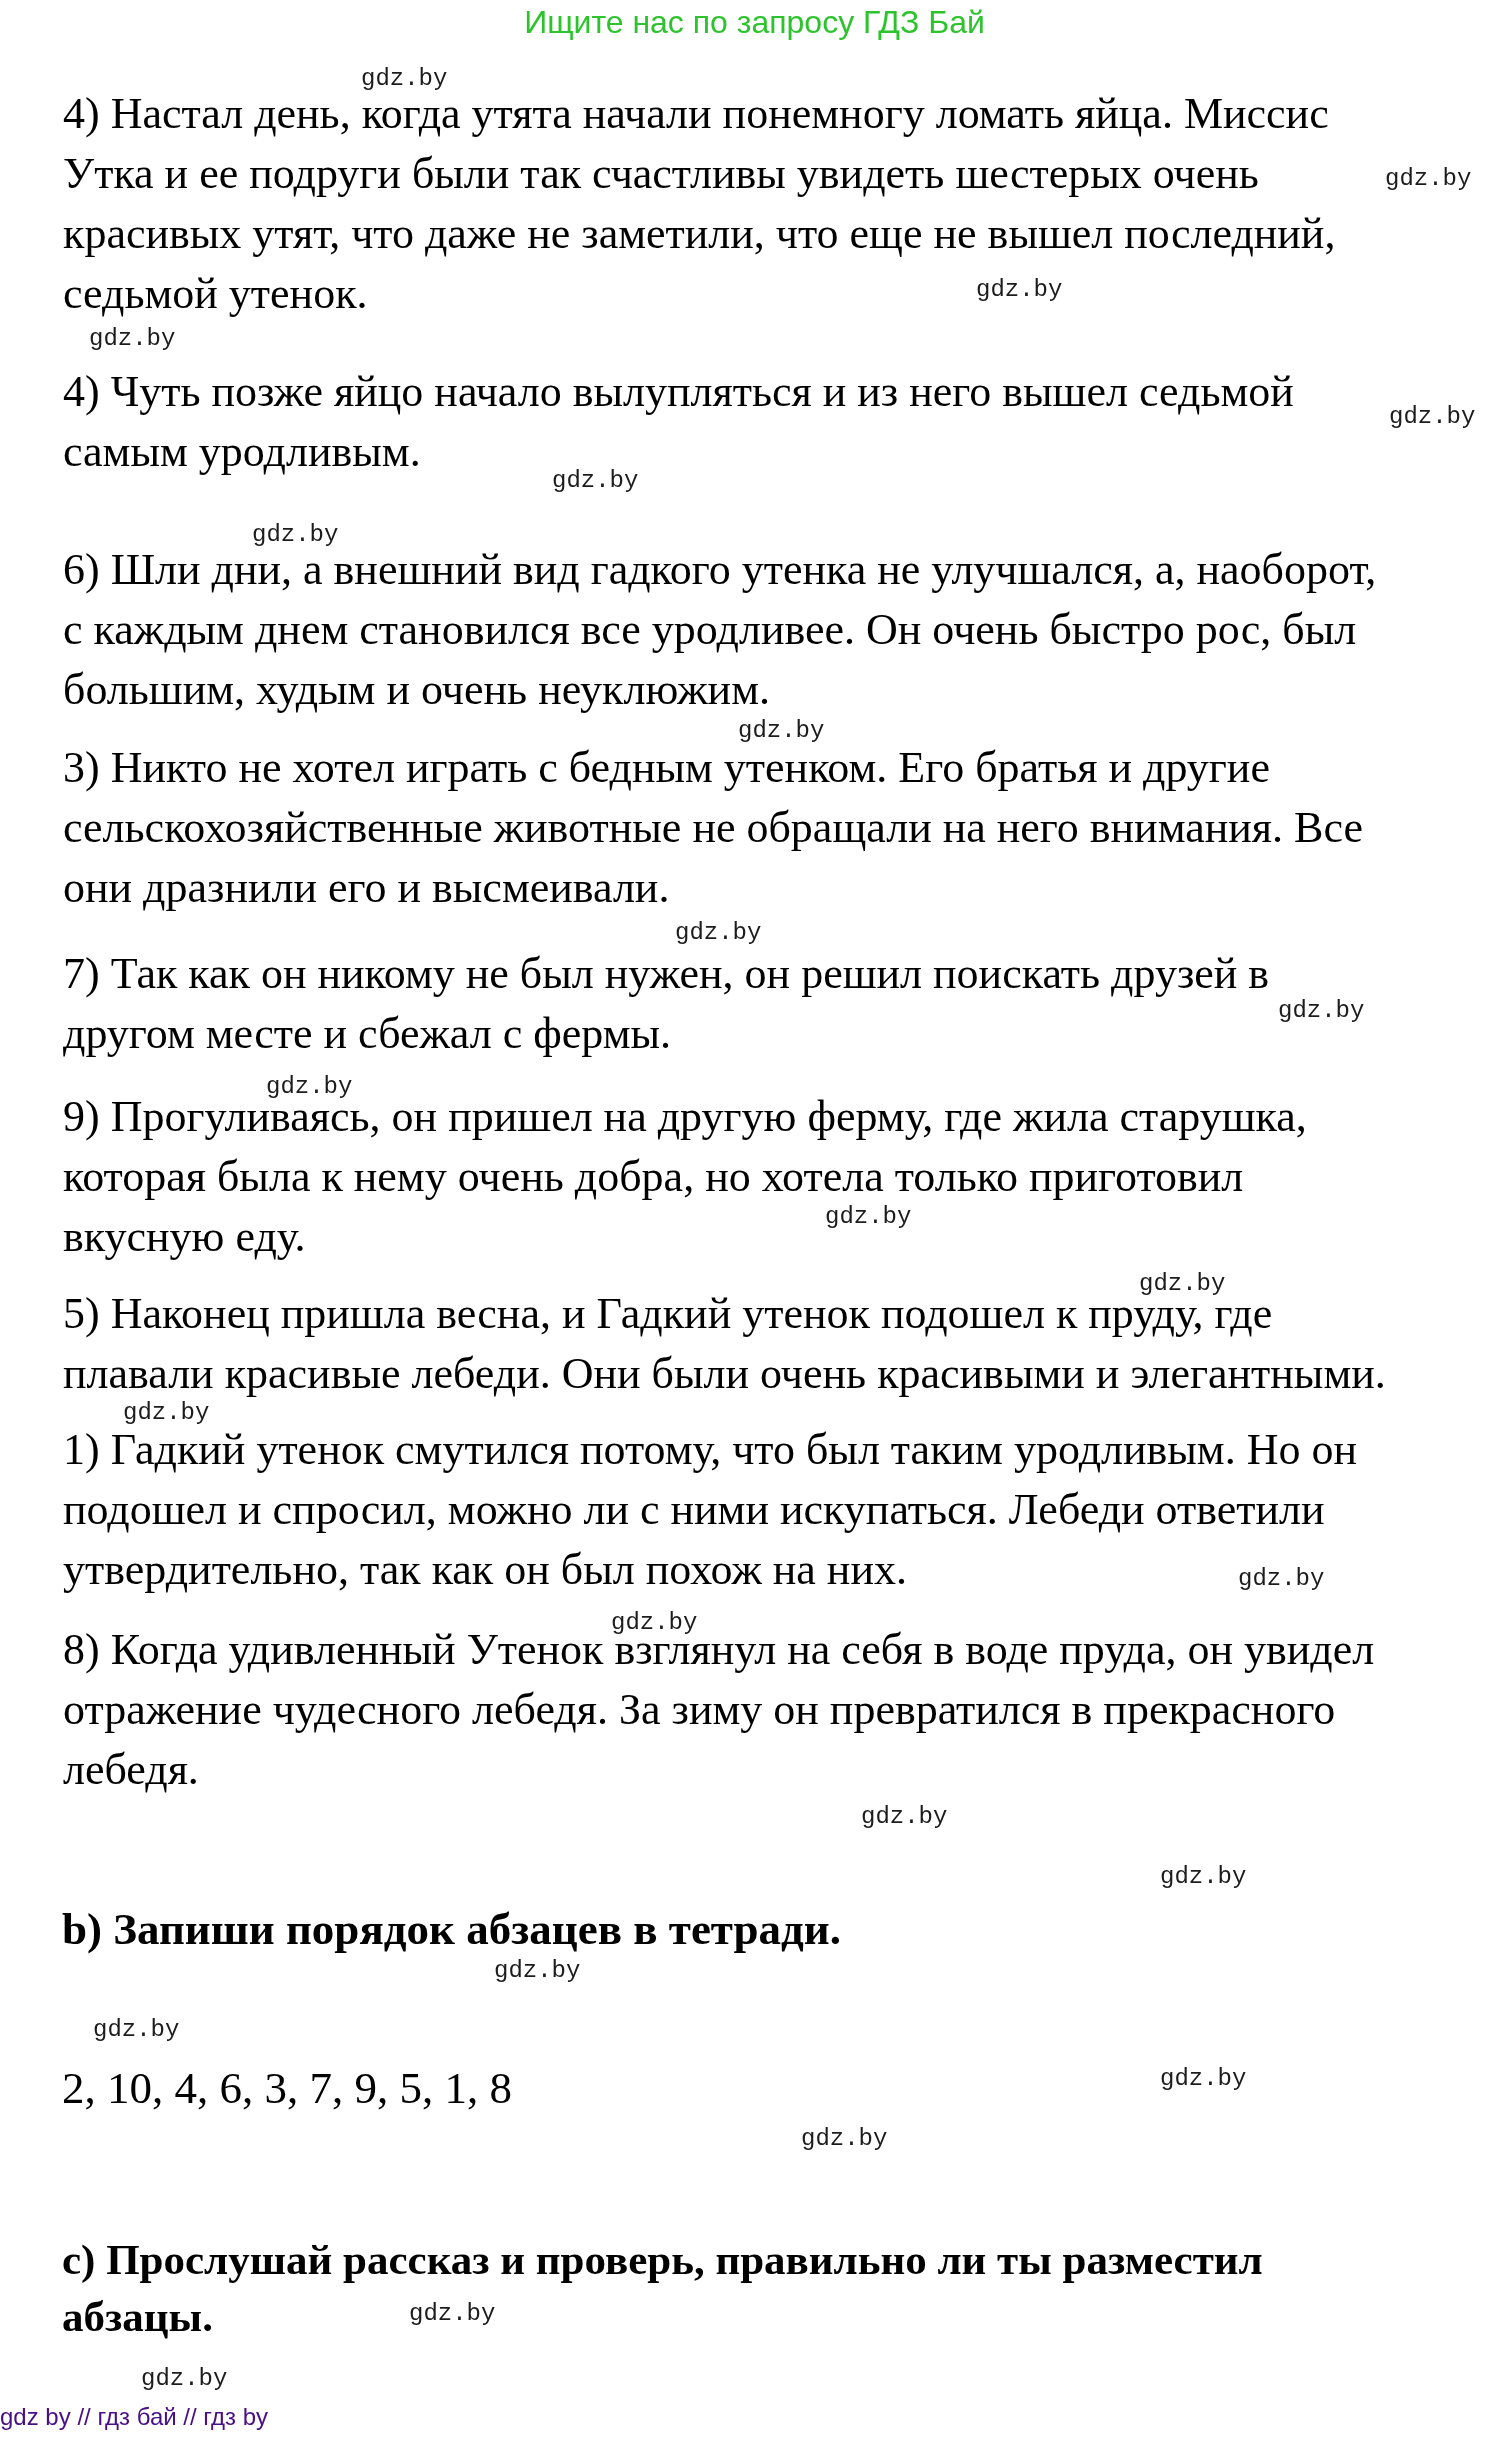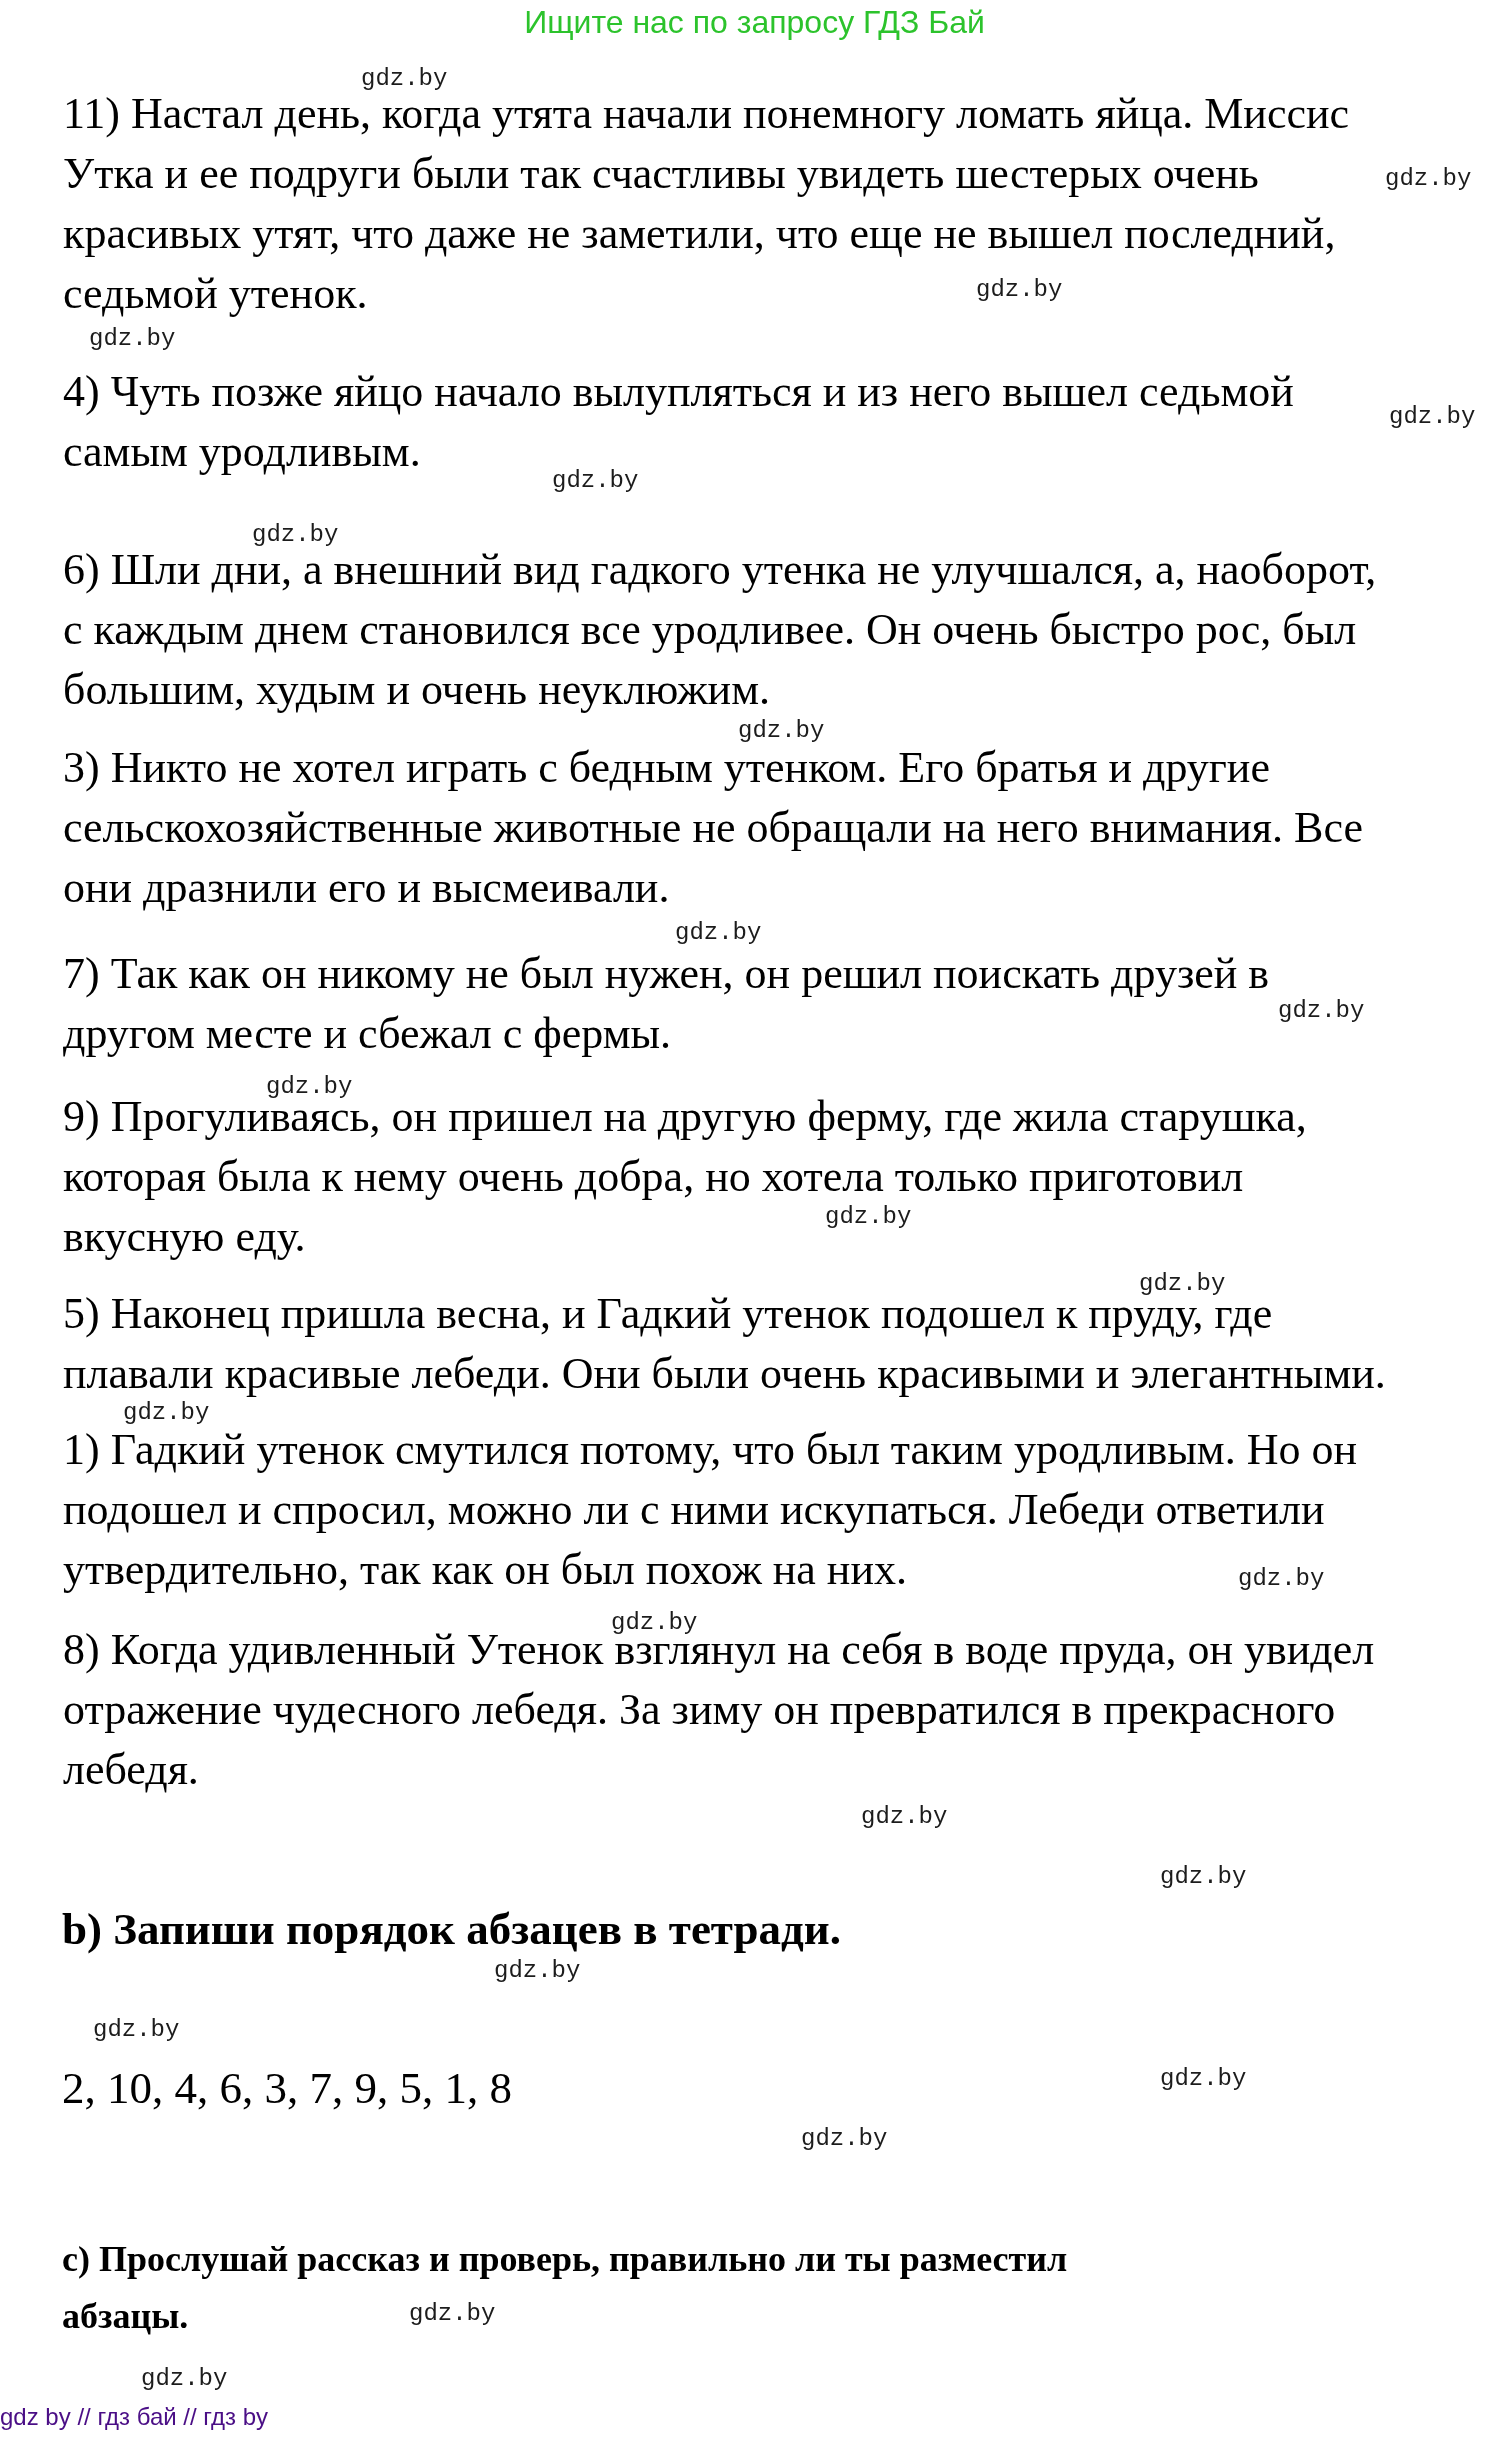--- a/index.html
+++ b/index.html
@@ -28,21 +28,21 @@
   .heading-b {
     position:absolute; left:62px; top:1903px;
     font-size:45px; font-weight:700; white-space:nowrap;
   }
   .answer-line {
     position:absolute; left:62px; top:2062px;
     font-size:45px; white-space:nowrap;
   }
   .heading-c {
     position:absolute; left:62px; top:2231px;
-    font-size:36px; font-weight:700; line-height:57px; white-space:nowrap;
+    font-size:43px; font-weight:700; line-height:57px; white-space:nowrap;
   }
   .heading-c .line { display:block; }
   .watermark {
     position:absolute;
     font-family:Liberation Mono, monospace;
     font-size:24px; line-height:27px;
     color:var(--watermark_gray,#1c1c1c);
     white-space:nowrap;
   }
   .footer-note {
@@ -55,21 +55,21 @@
 </style>
 </head>
 <body>
 
 <div class="page" style="--background: #ffffff; --text_black: #000000; --header_green: #2cc32c; --footer_purple: #4a0e86; --watermark_gray: #1c1c1c;">
 
   <div class="header-note">Ищите нас по запросу ГДЗ Бай</div>
 
   <div>
       <div class="para" style="top: 84px;">
-        <div class="line">11) Настал день, когда утята начали понемногу ломать яйца. Миссис</div>
+        <div class="line">4) Настал день, когда утята начали понемногу ломать яйца. Миссис</div>
         <div class="line">Утка и ее подруги были так счастливы увидеть шестерых очень</div>
         <div class="line">красивых утят, что даже не заметили, что еще не вышел последний,</div>
         <div class="line">седьмой утенок.</div>
       </div>
       <div class="para" style="top: 362px;">
         <div class="line">4) Чуть позже яйцо начало вылупляться и из него вышел седьмой</div>
         <div class="line">самым уродливым.</div>
       </div>
       <div class="para" style="top: 540px;">
         <div class="line">6) Шли дни, а внешний вид гадкого утенка не улучшался, а, наоборот,</div>

